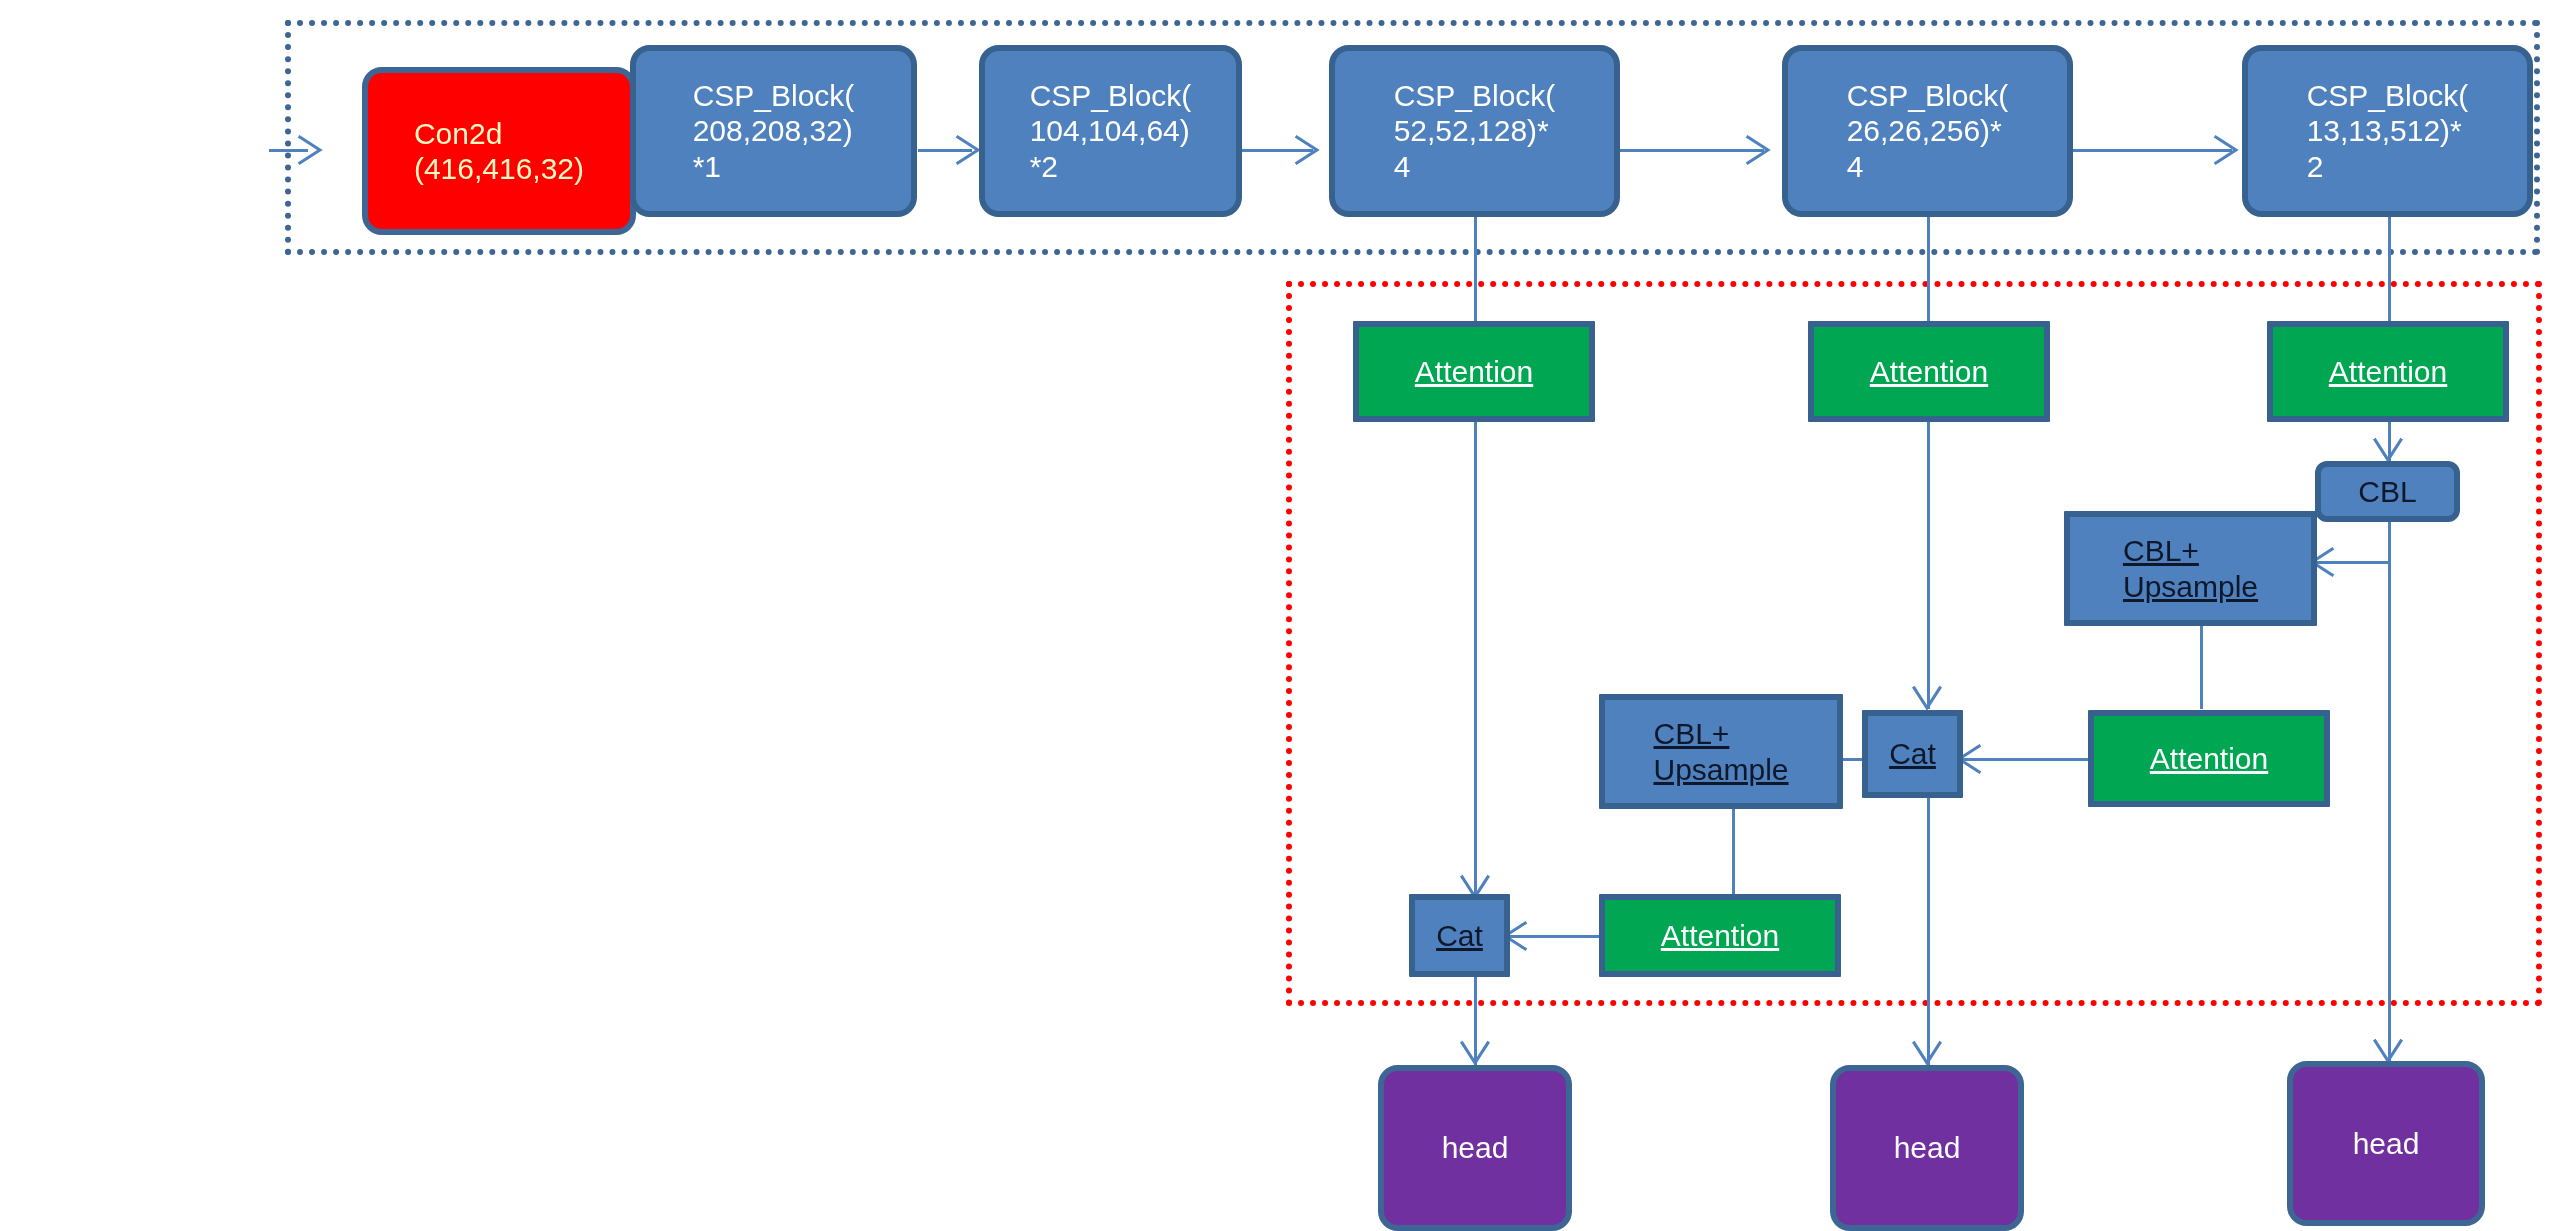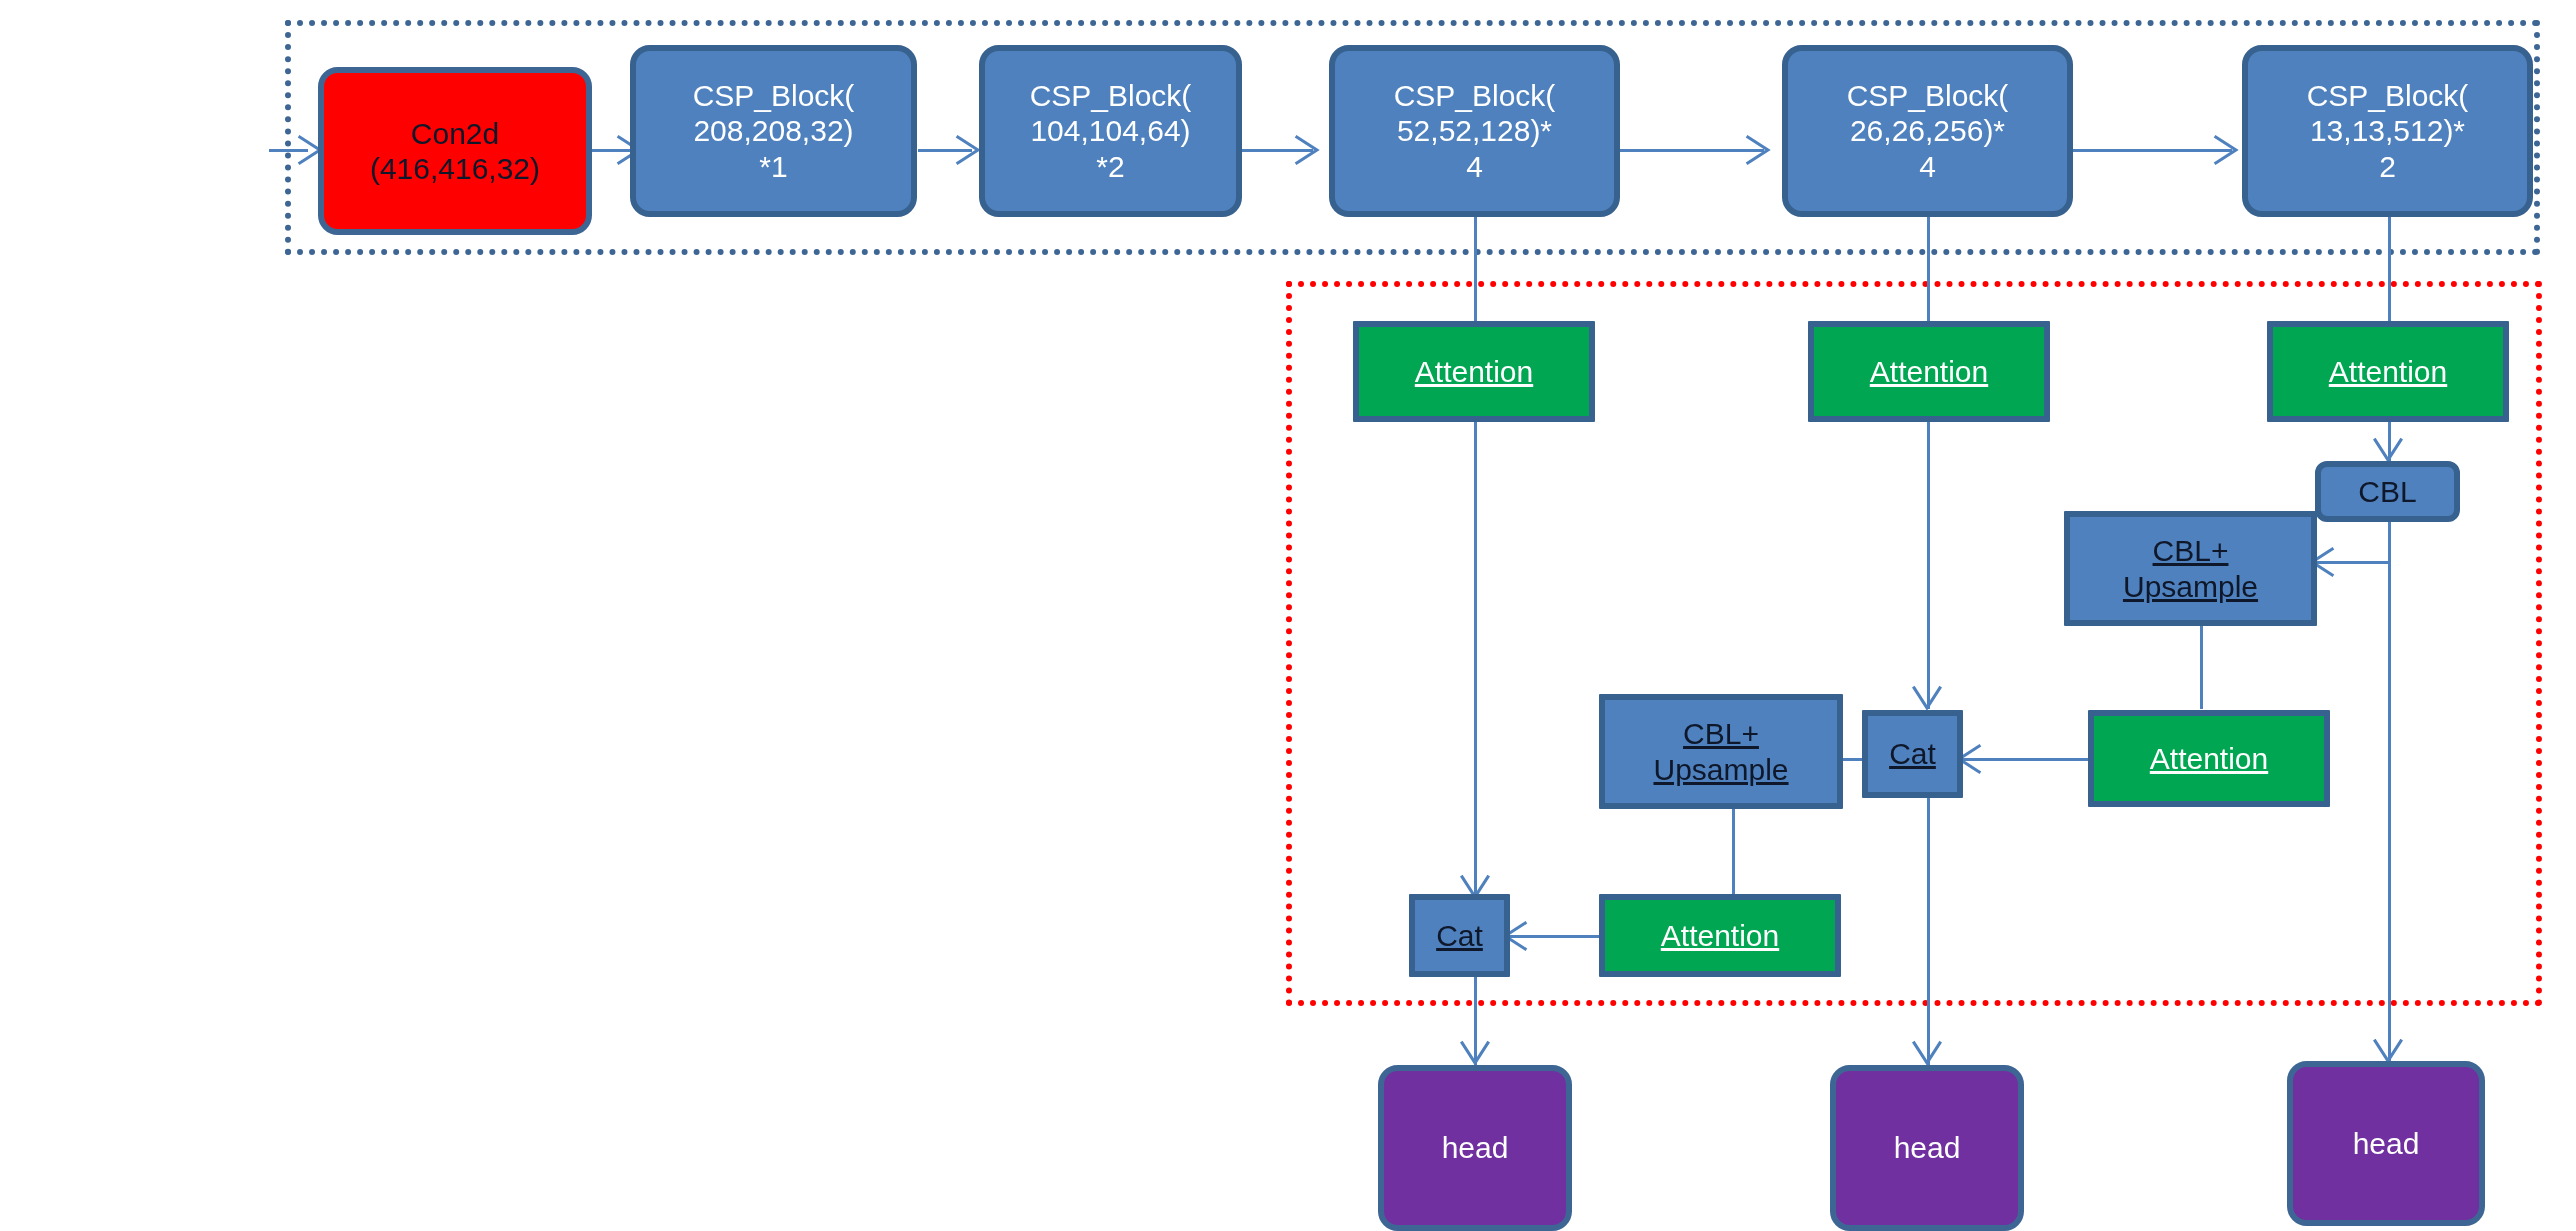--- a/index.html
+++ b/index.html
@@ -8,30 +8,30 @@
     width:2576px;height:1232px;
     background:#ffffff;
     font-family:"Liberation Sans", sans-serif;
     overflow:hidden;
   }
   
   .node{
     position:absolute;
     box-sizing:border-box;
     display:flex;align-items:center;justify-content:center;
-    text-align:center;
+    text-align:left;
     line-height:1.18;
     white-space:pre-line;
     z-index:5;
   }
   .node.rounded{border-radius:19.7px;}
   .node.sq{border-radius:1px;text-decoration:underline;}
 
   .n-input{background:#FFFF00;color:#000000;border:6.8px solid #3E6695;}
-  .n-conv {background:#FF0000;color:#0f172a;border:6.8px solid #3E6695;}
+  .n-conv {background:#FF0000;color:#fef9c3;border:6.8px solid #3E6695;margin-left:44px;}
   .n-csp  {background:#4E81BD;color:#FFFFFF;border:6.8px solid #37618E;}
   .n-attn {background:#00A651;color:#FFFFFF;border:6.8px solid #37618E;}
   .n-blue {background:#4E81BD;color:#0f172a;border:6.8px solid #37618E;}
   .n-head {background:#7030A0;color:#FFFFFF;border:6.8px solid #3E6695;}
 
   
   .frame{position:absolute;box-sizing:border-box;z-index:1;}
   .frame-backbone{border:6.8px dotted #3E6695;}
   .frame-neck{border:6.8px dotted #FF0000;}
 

